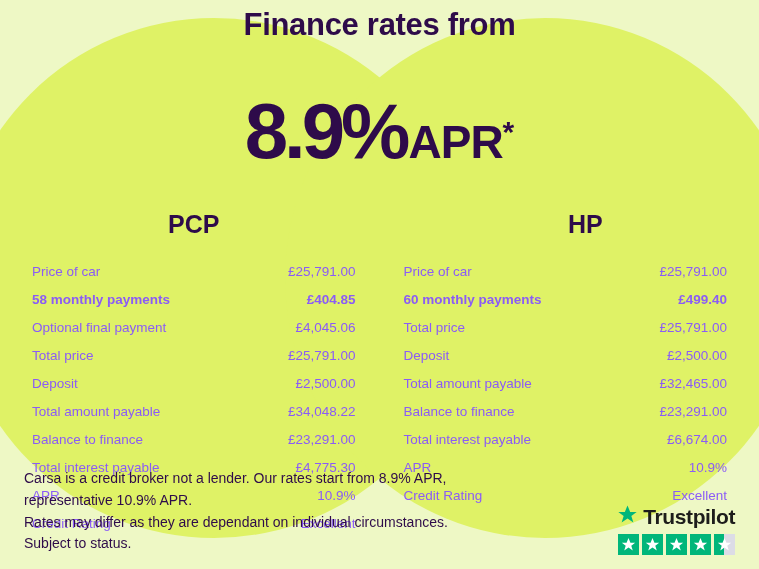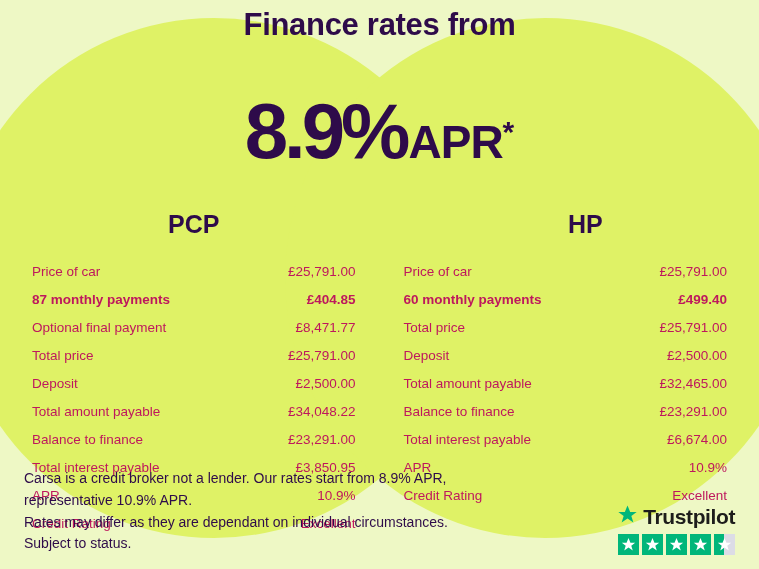--- a/index.html
+++ b/index.html
@@ -77,21 +77,21 @@
     font-weight: bold;
     margin-bottom: 18px;
   }
   .col--hp .col-head { position: relative; left: 20px; }
 
   table.finance {
     width: 100%;
     border-collapse: collapse;
   }
   table.finance td {
-    color: #be185d;
+    color: #8b5cf6;
     font-size: 13.5px;
     padding: 6.5px 0;
     white-space: nowrap;
   }
   table.finance td.label { text-align: left; }
   table.finance td.value { text-align: right; }
   table.finance tr.hl td { font-weight: bold; }
 
   
   .footer {
@@ -153,46 +153,46 @@
 
       <div class="col col--pcp">
         <div class="col-head">PCP</div>
         <table class="finance">
           <tbody>
             <tr>
               <td class="label">Price of car</td>
               <td class="value">£25,791.00</td>
             </tr>
             <tr class="hl">
-              <td class="label">87 monthly payments</td>
+              <td class="label">58 monthly payments</td>
               <td class="value">£404.85</td>
             </tr>
             <tr>
               <td class="label">Optional final payment</td>
-              <td class="value">£8,471.77</td>
+              <td class="value">£4,045.06</td>
             </tr>
             <tr>
               <td class="label">Total price</td>
               <td class="value">£25,791.00</td>
             </tr>
             <tr>
               <td class="label">Deposit</td>
               <td class="value">£2,500.00</td>
             </tr>
             <tr>
               <td class="label">Total amount payable</td>
               <td class="value">£34,048.22</td>
             </tr>
             <tr>
               <td class="label">Balance to finance</td>
               <td class="value">£23,291.00</td>
             </tr>
             <tr>
               <td class="label">Total interest payable</td>
-              <td class="value">£3,850.95</td>
+              <td class="value">£4,775.30</td>
             </tr>
             <tr>
               <td class="label">APR</td>
               <td class="value">10.9%</td>
             </tr>
             <tr>
               <td class="label">Credit Rating</td>
               <td class="value">Excellent</td>
             </tr>
           </tbody>

